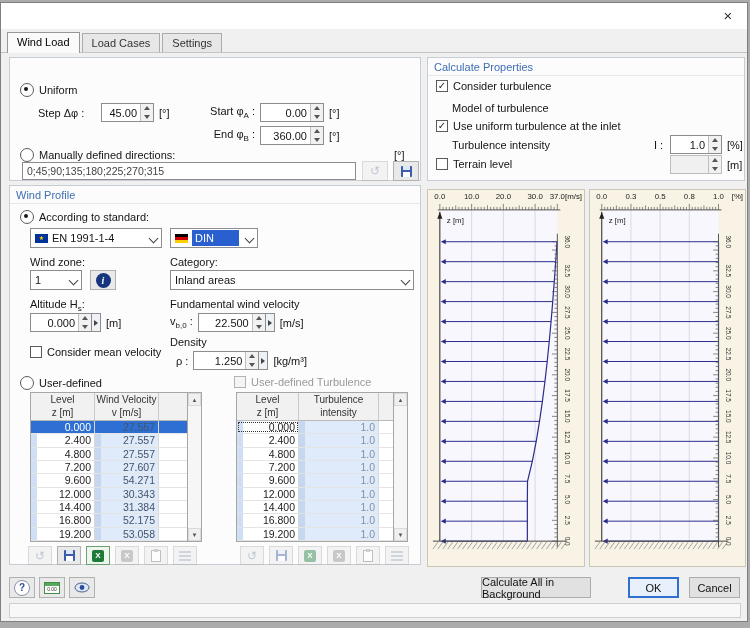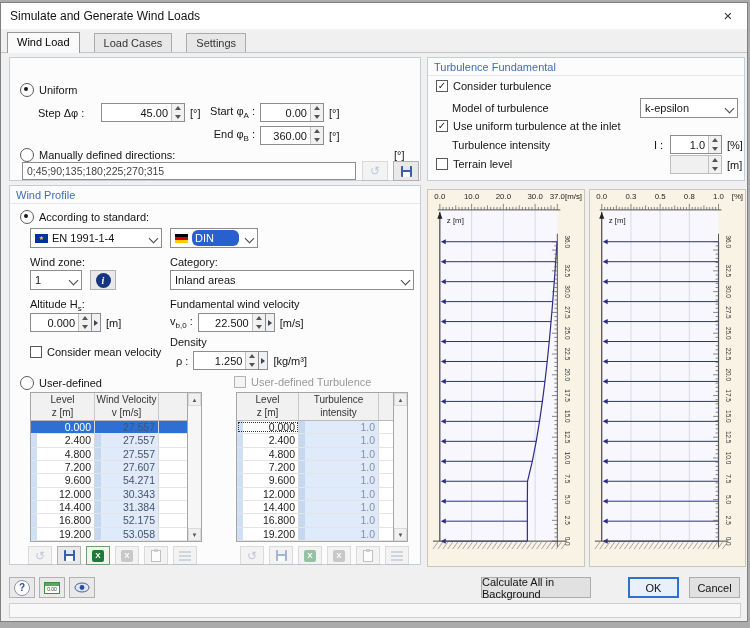--- a/index.html
+++ b/index.html
@@ -6,21 +6,21 @@
   body{width:750px;height:628px;background:#ababab;position:relative;overflow:hidden;
        font-family:"Liberation Sans",sans-serif;font-size:11px;color:#141414;}
   .dialog{position:absolute;left:0;top:2px;width:748px;height:620px;background:#f0f0f0;
           border:1px solid #7f7f7f;box-sizing:border-box;}
   
   .titlebar{height:26px;background:#ffffff;display:flex;align-items:center;border-bottom:1px solid #f0f0f0;}
   .titlebar .t{padding-left:9px;font-size:12px;color:#111;}
   .closebtn{margin-left:auto;width:38px;height:26px;text-align:center;line-height:25px;font-size:15px;color:#333;cursor:default;}
   
   .tabbar{display:flex;align-items:flex-end;height:22px;padding-left:6px;background:#f0f0f0;border-bottom:1px solid #c3c3c3;}
-  .tab{padding:3px 9px 3px 9px;border:1px solid #ababab;border-bottom:none;background:#e7e7e7;margin-right:14px;color:#333;}
+  .tab{padding:3px 9px 3px 9px;border:1px solid #ababab;border-bottom:none;background:#e7e7e7;margin-right:2px;color:#333;}
   .tab.active{background:#fafafa;margin-bottom:-1px;padding-bottom:5px;border-color:#979797;color:#000;}
   
   .group{position:absolute;background:#fcfcfc;border:1px solid #c6cdd5;box-sizing:border-box;}
   .gtitle{color:#3f6eb4;padding:3px 0 2px 6px;border-bottom:1px solid #e3e7ee;}
   .abs{position:absolute;}
   .row{position:absolute;display:flex;align-items:center;gap:5px;white-space:nowrap;}
   
   .radio{width:12px;height:12px;border:1px solid #5a5a5a;border-radius:50%;background:#fff;display:inline-block;position:relative;flex:0 0 auto;}
   .radio.on::after{content:"";position:absolute;left:3px;top:3px;width:4px;height:4px;border-radius:50%;background:#1a1a1a;}
   .cb{width:12px;height:12px;border:1px solid #5a5a5a;background:#fff;display:inline-flex;align-items:center;justify-content:center;
@@ -30,21 +30,21 @@
   .num .val{flex:1;text-align:right;padding:3px 3px 0 2px;font-size:11px;}
   .num.dis{background:#f0f0f0;border-color:#bdbdbd;}
   .spin{width:12px;border-left:1px solid #c0c0c0;display:flex;flex-direction:column;background:#f1f1f1;}
   .spin i{flex:1;display:flex;align-items:center;justify-content:center;}
   .spin i.u::after{content:"";border-left:3px solid transparent;border-right:3px solid transparent;border-bottom:4px solid #555;}
   .spin i.d::after{content:"";border-left:3px solid transparent;border-right:3px solid transparent;border-top:4px solid #555;}
   .more{width:9px;height:19px;border:1px solid #8d8d8d;border-left:none;background:#eef1f5;display:inline-flex;align-items:center;justify-content:center;box-sizing:border-box;}
   .more::after{content:"";border-top:3px solid transparent;border-bottom:3px solid transparent;border-left:4px solid #444;}
   .combo{display:inline-flex;align-items:center;border:1px solid #8d8d8d;background:#fff;height:20px;box-sizing:border-box;padding-left:4px;}
   .combo .ctext{overflow:hidden;white-space:nowrap;}
-  .combo .ctext.hl{flex:1;background:#2a5fd0;color:#fff;padding:2px 3px;margin-right:2px;border-radius:6px;}
+  .combo .ctext.hl{flex:1;background:#2a5fd0;color:#fff;padding:2px 3px;margin-right:2px;}
   .chev{margin-left:auto;width:16px;display:flex;justify-content:center;flex:0 0 auto;}
   .chev::after{content:"";width:6px;height:6px;border-right:1.5px solid #444;border-bottom:1.5px solid #444;transform:rotate(45deg);margin-top:1px;}
   .flag{width:13px;height:9px;display:inline-flex;align-items:center;justify-content:center;margin-right:4px;flex:0 0 auto;}
   .flag.eu{background:#003399;color:#ffcc00;font-size:6px;line-height:6px;}
   .flag.de{background:linear-gradient(#000 0 33%,#d00000 33% 66%,#ffce00 66%);}
   .infobtn{width:26px;height:20px;background:#e9e9e9;border:1px solid #b1b1b1;display:inline-flex;align-items:center;justify-content:center;box-sizing:border-box;}
   .infocircle{width:15px;height:15px;border-radius:50%;background:#16357f;color:#fff;font-weight:bold;font-style:italic;
               font-size:10px;display:flex;align-items:center;justify-content:center;font-family:"Liberation Serif",serif;}
   .txtinput{border:1px solid #8d8d8d;background:#fff;height:18px;box-sizing:border-box;padding:2px 4px 0 4px;color:#444;font-size:10.5px;overflow:hidden;white-space:nowrap;}
   .iconbtn{width:26px;height:20px;background:#e9e9e9;border:1px solid #b1b1b1;display:inline-flex;align-items:center;justify-content:center;box-sizing:border-box;}
@@ -99,38 +99,37 @@
   .unitsic .bar{height:3px;background:#55a85e;}
   .unitsic .tx{flex:1;font-size:5px;line-height:7px;text-align:center;color:#333;}
   .statusbar{position:absolute;background:#f8f8f8;border:1px solid #cfcfcf;box-sizing:border-box;}
 </style>
 </head>
 <body>
 
 <div class="dialog">
 
   <div class="titlebar">
-    <span class="t">Simulate and Generate Wind Loads</span>
     <span class="closebtn">×</span>
   </div>
 
   <div class="tabbar">
     <div class="tab active">Wind Load</div>
     <div class="tab">Load Cases</div>
     <div class="tab">Settings</div>
   </div>
 
   <div class="group" style="left:8px;top:54px;width:412px;height:124px;">
     <div class="row" style="left:10px;top:25px;">
       <span class="radio on"></span>
       <span>Uniform</span>
     </div>
     <div class="row" style="left:28px;top:45px;">
       <span class="caption" style="width:58px;"><span>Step Δφ :</span></span>
-      <span class="num" style="width:84px;">
+      <span class="num" style="width:53px;">
         <span class="val">45.00</span>
         <span class="spin">
             <i class="u"></i>
             <i class="d"></i>
           </span>
       </span>
       <span class="unit">[°]</span>
     </div>
     <div class="row" style="left:197px;top:45px;">
       <span class="caption" style="width:48px;text-align:right;"><span>Start φ</span><sub class="sub">A</sub><span> :</span></span>
@@ -162,30 +161,26 @@
     <div class="txtinput abs" style="left:12px;top:104px;width:334px;">0;45;90;135;180;225;270;315</div>
     <div class="iconbtn dis abs" style="left:352px;top:103px;">
       <span class="undo-glyph">↺</span>
     </div>
     <div class="iconbtn abs" style="left:383px;top:103px;">
       <span class="floppy"></span>
     </div>
   </div>
 
   <div class="group" style="left:426px;top:54px;width:318px;height:124px;">
-    <div class="gtitle">Turbulence Fundamental</div>
+    <div class="gtitle">Calculate Properties</div>
     <div class="row" style="left:8px;top:22px;">
       <span class="cb">✓</span>
       <span>Consider turbulence</span>
     </div>
     <span class="caption abs" style="left:24px;top:44px;">Model of turbulence</span>
-    <div class="combo abs" style="left:212px;top:40px;width:98px;">
-      <span class="ctext">k-epsilon</span>
-      <span class="chev"></span>
-    </div>
     <div class="row" style="left:8px;top:62px;">
       <span class="cb">✓</span>
       <span>Use uniform turbulence at the inlet</span>
     </div>
     <span class="caption abs" style="left:24px;top:81px;">Turbulence intensity</span>
     <span class="caption abs" style="left:226px;top:81px;">I :</span>
     <div class="num abs" style="left:242px;top:77px;width:52px;">
       <span class="val">1.0</span>
       <span class="spin">
           <i class="u"></i>

